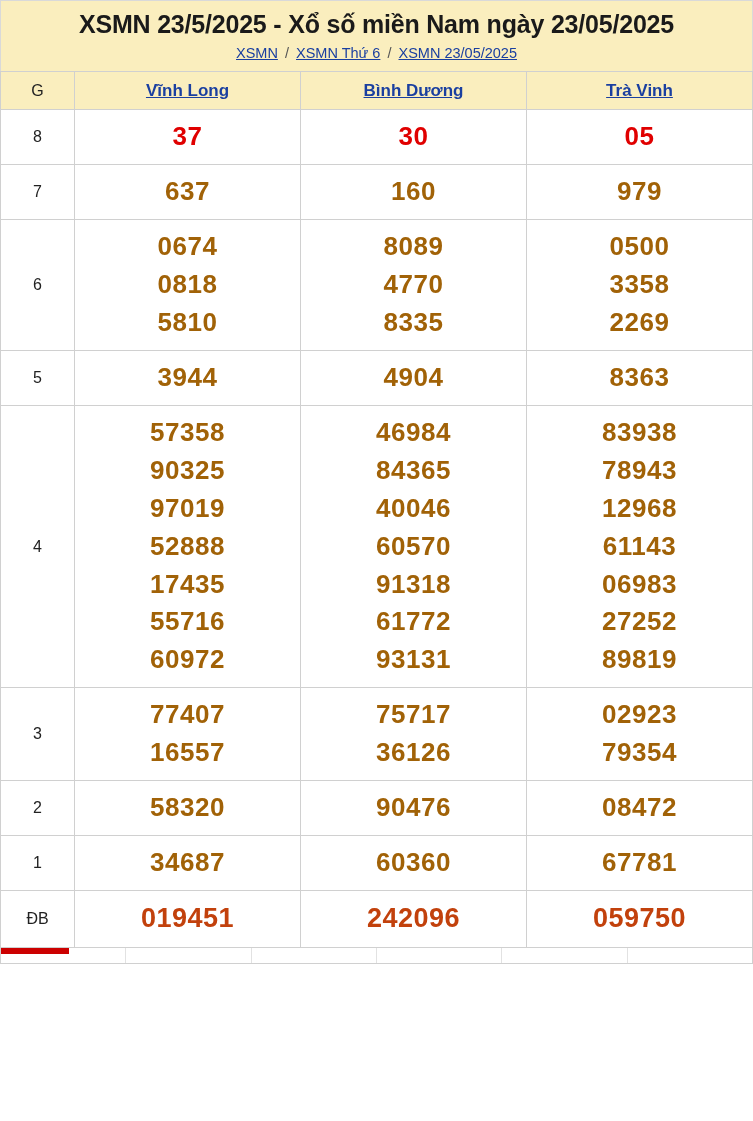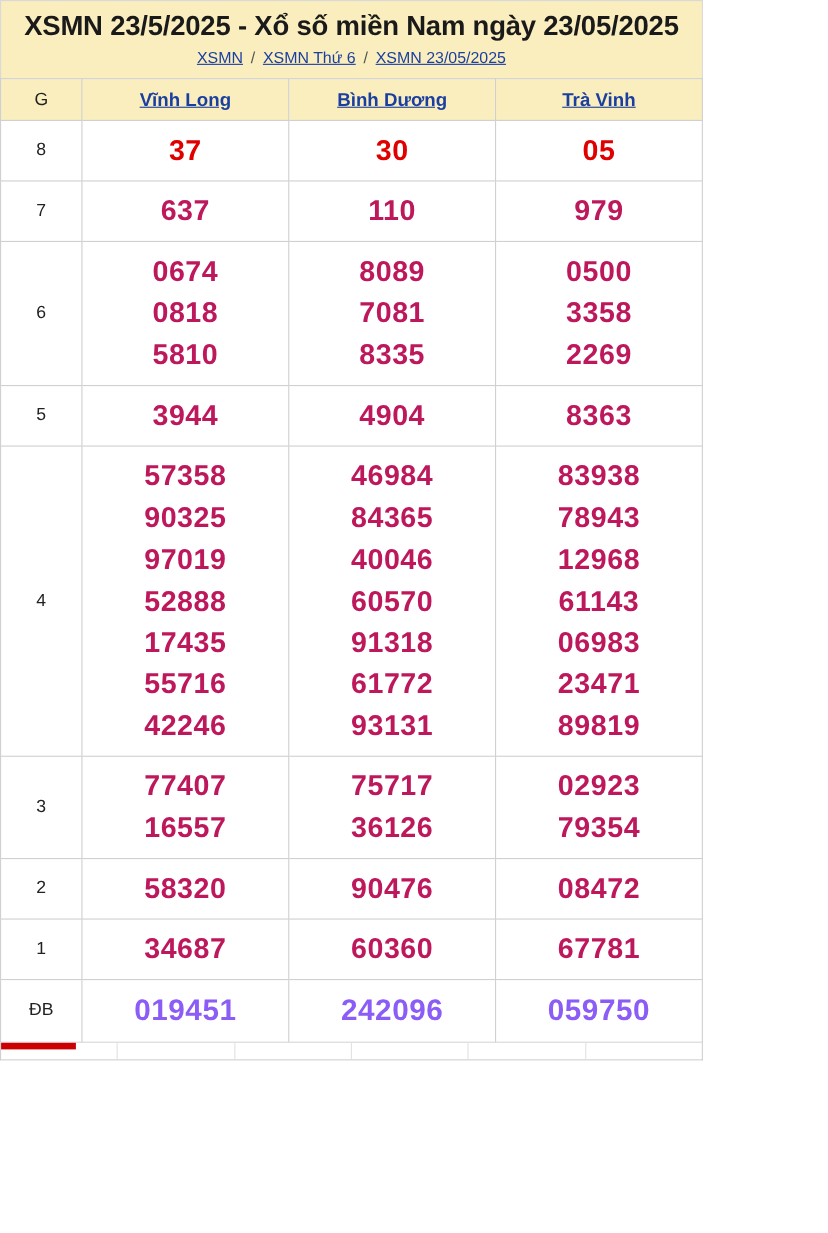--- a/index.html
+++ b/index.html
@@ -2,21 +2,21 @@
 <html><head>
 <meta charset="utf-8">
 <style>
   html, body {
     margin: 0;
     padding: 0;
     background: #ffffff;
     font-family: "Liberation Sans", sans-serif;
   }
   #page {
-    width: 639px;
+    width: 753px;
     height: 1121px;
     position: relative;
     overflow: hidden;
     background: #ffffff;
     box-sizing: border-box;
   }
   .header {
     background: #faeebe;
     border: 1px solid #d9d9d9;
     border-bottom: none;
@@ -76,30 +76,30 @@
     margin-top: 37px;
   }
   .g-label {
     font-size: 16px;
     color: #222;
     background: #ffffff;
   }
   .nums {
     font-size: 26px;
     font-weight: bold;
-    color: #be185d;
+    color: #a16207;
     line-height: 1.46;
     padding: 8px 2px;
     letter-spacing: 0.5px;
   }
   .nums.red {
     color: #e00000;
   }
   .nums.special {
-    color: #8b5cf6;
+    color: #c2410c;
     font-size: 27px;
   }
   .num-line { display: block; }
   .footer-strip {
     position: relative;
     height: 16px;
     border-left: 1px solid #d0d0d0;
     border-right: 1px solid #d0d0d0;
     border-bottom: 1px solid #d0d0d0;
     box-sizing: border-box;
@@ -167,36 +167,36 @@
           <td class="nums red">
             <span class="num-line">05</span>
           </td>
         </tr>
         <tr>
           <td class="g-label">7</td>
           <td class="nums">
             <span class="num-line">637</span>
           </td>
           <td class="nums">
-            <span class="num-line">110</span>
+            <span class="num-line">160</span>
           </td>
           <td class="nums">
             <span class="num-line">979</span>
           </td>
         </tr>
         <tr>
           <td class="g-label">6</td>
           <td class="nums">
             <span class="num-line">0674</span>
             <span class="num-line">0818</span>
             <span class="num-line">5810</span>
           </td>
           <td class="nums">
             <span class="num-line">8089</span>
-            <span class="num-line">7081</span>
+            <span class="num-line">4770</span>
             <span class="num-line">8335</span>
           </td>
           <td class="nums">
             <span class="num-line">0500</span>
             <span class="num-line">3358</span>
             <span class="num-line">2269</span>
           </td>
         </tr>
         <tr>
           <td class="g-label">5</td>
@@ -212,38 +212,38 @@
         </tr>
         <tr>
           <td class="g-label">4</td>
           <td class="nums">
             <span class="num-line">57358</span>
             <span class="num-line">90325</span>
             <span class="num-line">97019</span>
             <span class="num-line">52888</span>
             <span class="num-line">17435</span>
             <span class="num-line">55716</span>
-            <span class="num-line">42246</span>
+            <span class="num-line">60972</span>
           </td>
           <td class="nums">
             <span class="num-line">46984</span>
             <span class="num-line">84365</span>
             <span class="num-line">40046</span>
             <span class="num-line">60570</span>
             <span class="num-line">91318</span>
             <span class="num-line">61772</span>
             <span class="num-line">93131</span>
           </td>
           <td class="nums">
             <span class="num-line">83938</span>
             <span class="num-line">78943</span>
             <span class="num-line">12968</span>
             <span class="num-line">61143</span>
             <span class="num-line">06983</span>
-            <span class="num-line">23471</span>
+            <span class="num-line">27252</span>
             <span class="num-line">89819</span>
           </td>
         </tr>
         <tr>
           <td class="g-label">3</td>
           <td class="nums">
             <span class="num-line">77407</span>
             <span class="num-line">16557</span>
           </td>
           <td class="nums">

